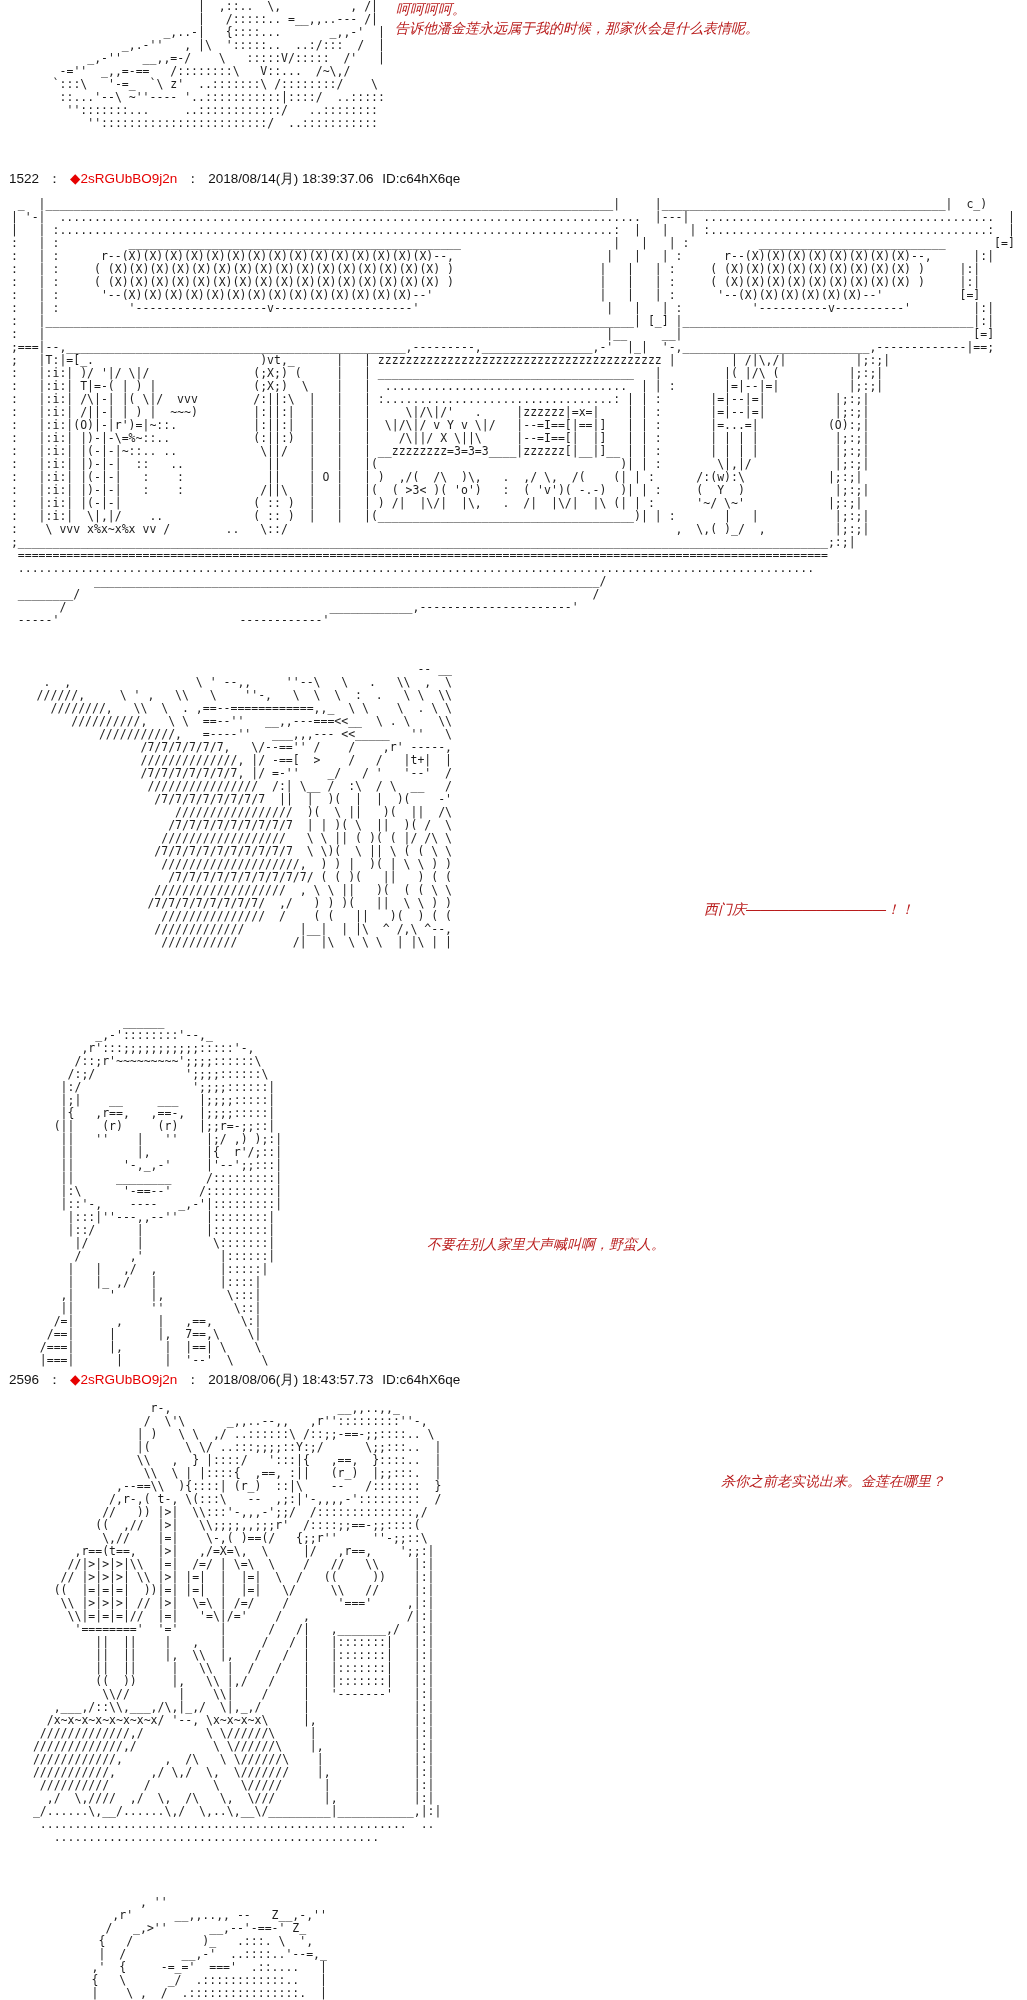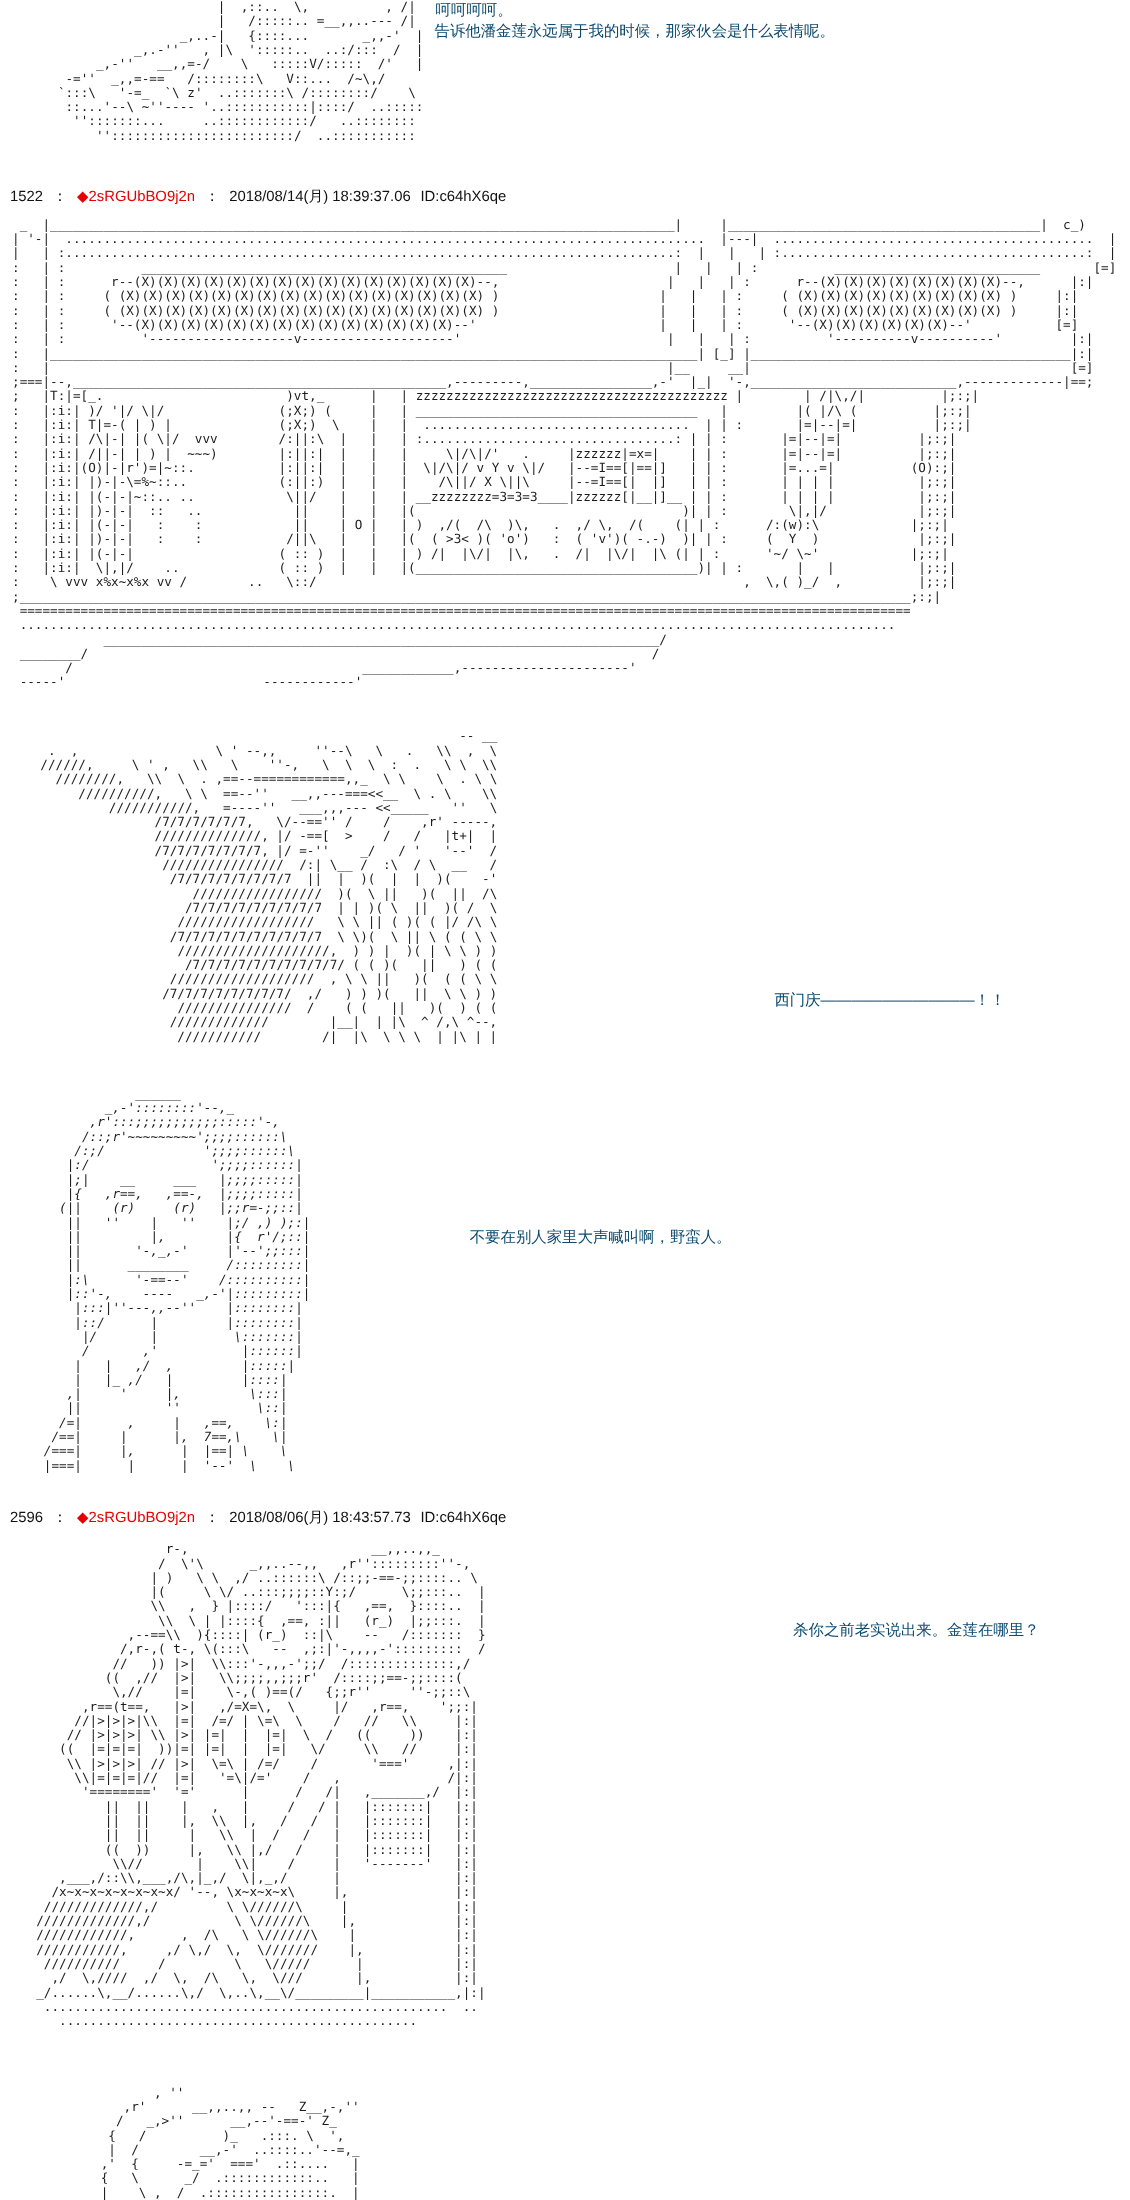--- a/index.html
+++ b/index.html
@@ -1,20 +1,20 @@
 <!DOCTYPE html>
 <html><head>
 <meta charset="utf-8">
 <style>
   html,body{margin:0;padding:0;background:#ffffff;}
   .page{position:relative;width:1027px;height:2000px;background:#ffffff;overflow:hidden;
         font-family:"Liberation Sans",sans-serif;color:#111;}
   .aa{position:absolute;margin:0;font-family:"DejaVu Sans Mono",monospace;
       font-size:11.5px;line-height:13px;color:#1c1c1c;white-space:pre;letter-spacing:0;}
-  .dialogue{position:absolute;font-size:14px;color:#0c4a6e;white-space:nowrap;}
+  .dialogue{position:absolute;font-size:14px;color:#b91c1c;white-space:nowrap;font-style:italic;}
   .post-header{position:absolute;font-size:13.5px;color:#111;white-space:nowrap;}
   .post-header span{margin-right:5px;}
   .trip{color:#e60000;font-weight:normal;text-align:right;}
 </style>
 </head>
 <body>
 
 <div class="page">
 
   <pre class="aa" style="left:18px;top:0;">                          |  ,::..  \,          , /|
@@ -93,21 +93,21 @@
   ////////////////////,  ) ) |  )( | \ \ ) )
   /7/7/7/7/7/7/7/7/7/7/ ( ( )(   ||   ) ( (
   ///////////////////  , \ \ ||   )(  ( ( \ \
   /7/7/7/7/7/7/7/7/  ,/   ) ) )(   ||  \ \ ) )
    ///////////////  /    ( (   ||   )(  ) ( (
     /////////////        |__|  | |\  ^ /,\ ^--,
      ///////////        /|  |\  \ \ \  | |\ | |</pre>
 
   <div class="dialogue" style="left:704px;top:901px;">西门庆——————————！！</div>
 
-  <pre class="aa" style="left:26px;top:988px;font-style:italic;">              ______
+  <pre class="aa" style="left:26px;top:1016px;">              ______
           _,-'::::::::'--,_
         ,r':::;;;;;;;;;;;:::::'-,
        /::;r'~~~~~~~~~';;;;::::::\
       /:;/             ';;;;::::::\
      |:/                ';;;;::::::|
      |;|    __     ___   |;;;;:::::|
      |{   ,r==,   ,==-,  |;;;;:::::|
     (||    (r)     (r)   |;;r=-;;::|
      ||   ''    |   ''    |;/ ,) );:|
      ||         |,        |{  r'/;::|
@@ -121,21 +121,21 @@
        /       ,'           |::::::|
       |   |   ,/  ,         |:::::|
       |   |_ ,/   |         |::::|
      ,|     '     |,         \:::|
      ||           ''          \::|
     /=|      ,     |   ,==,    \:|
    /==|     |      |,  7==,\    \|
   /===|     |,      |  |==| \    \
   |===|      |      |  '--'  \    \</pre>
 
-  <div class="dialogue" style="left:427px;top:1116px;text-align:right;">不要在别人家里大声喊叫啊，野蛮人。</div>
+  <div class="dialogue" style="left:427px;top:1236px;text-align:right;">不要在别人家里大声喊叫啊，野蛮人。</div>
 
   <div class="post-header" style="left:9px;top:1371px;">
     <span>2596</span>
     <span>：</span>
     <span class="trip">◆2sRGUbBO9j2n</span>
     <span>：</span>
     <span>2018/08/06(月) 18:43:57.73</span>
     <span>ID:c64hX6qe</span>
   </div>
 

